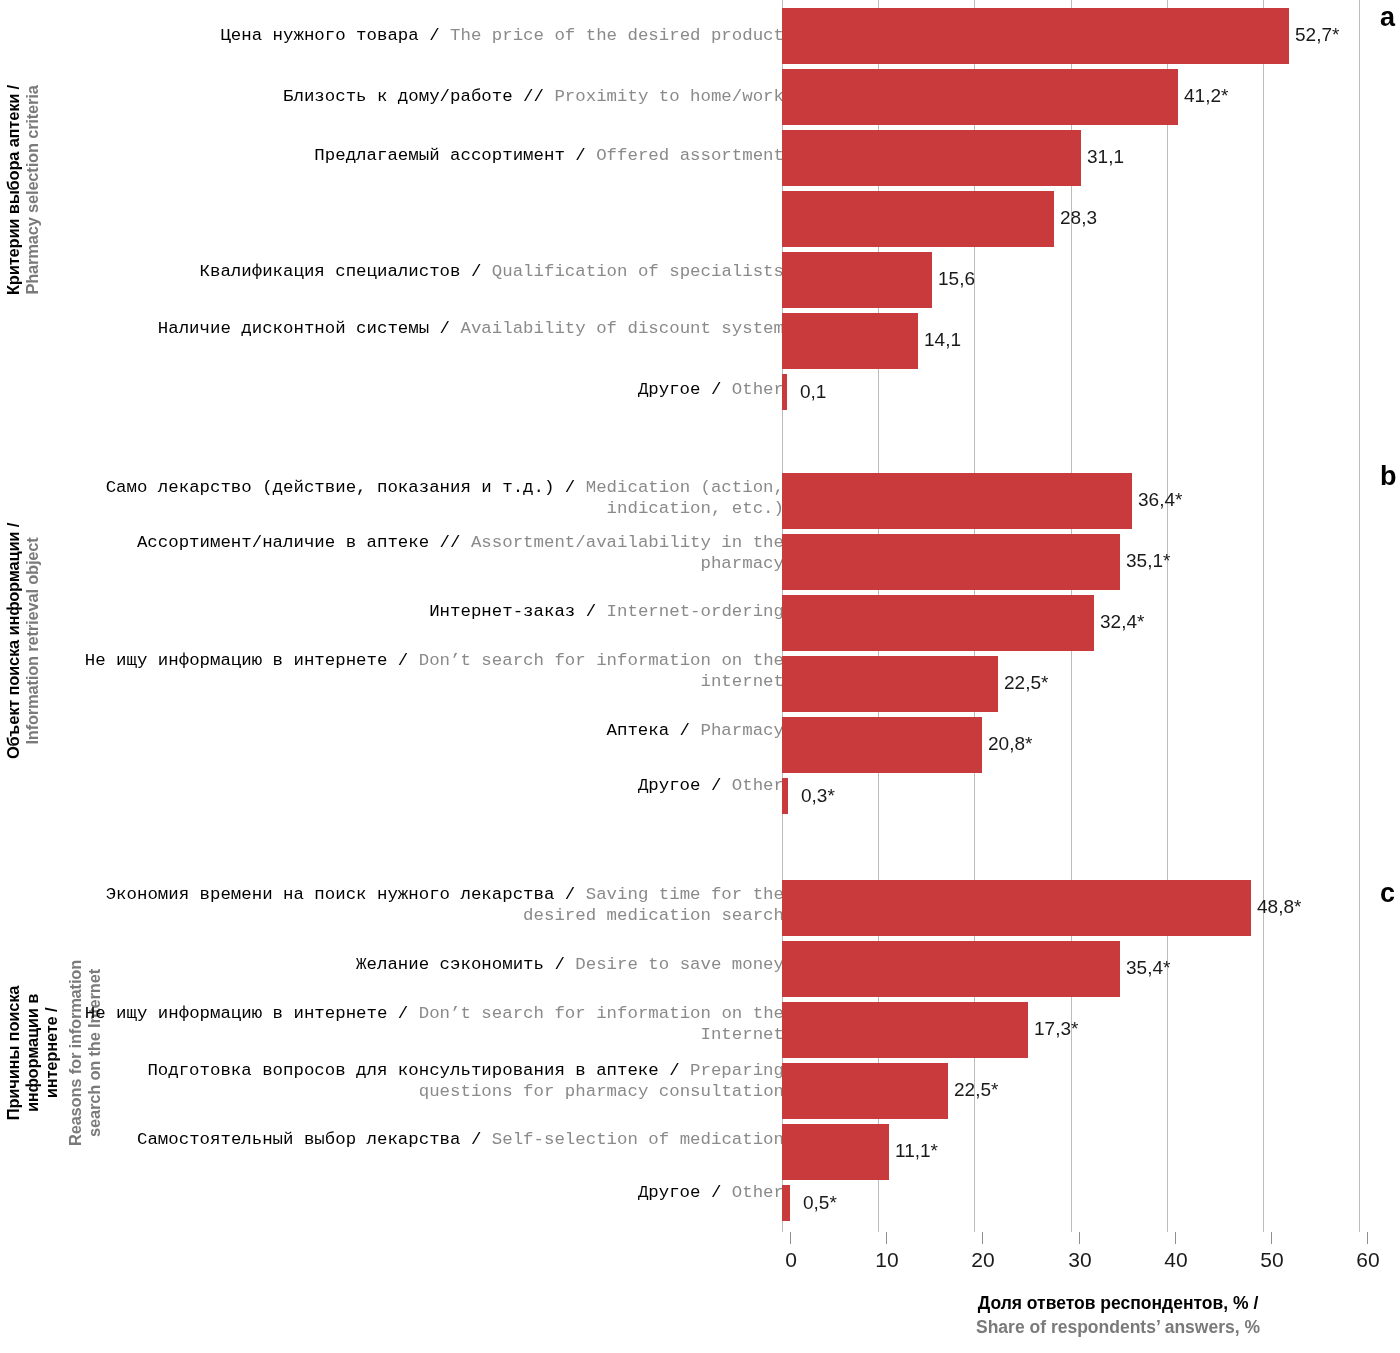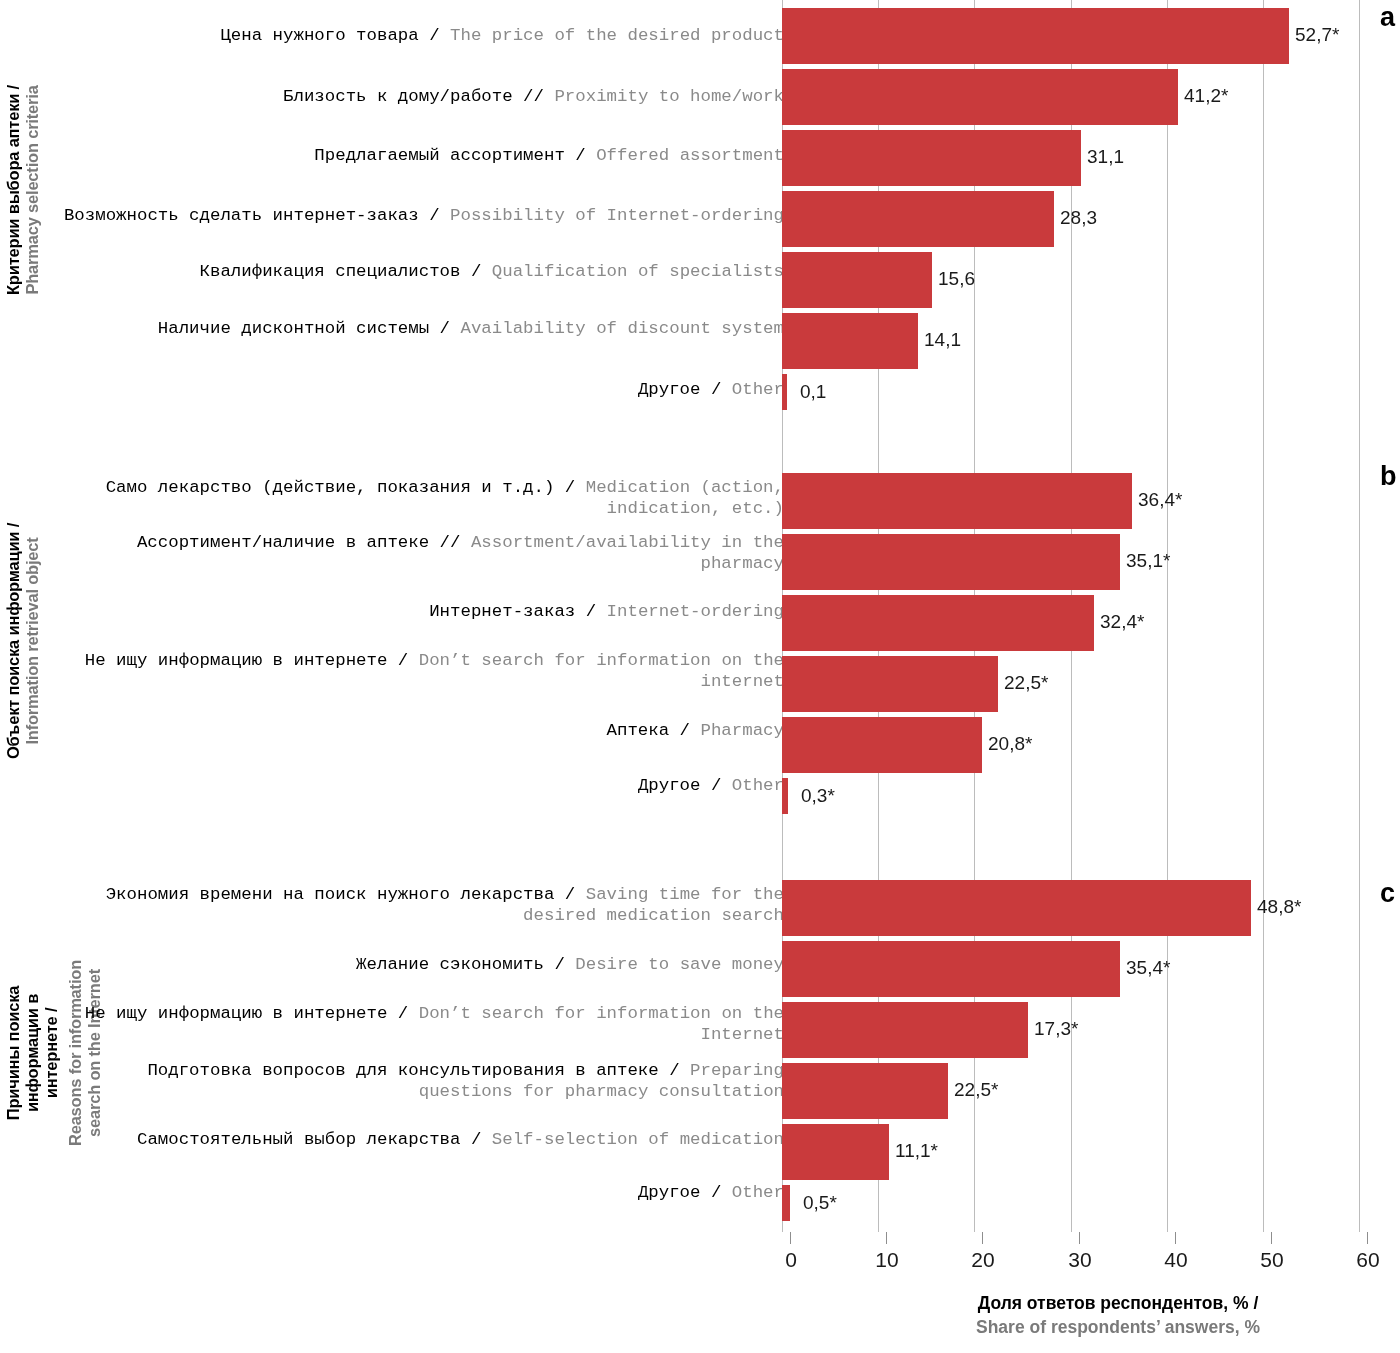--- a/index.html
+++ b/index.html
@@ -136,23 +136,20 @@
 
     <div class="row-label" style="top:25px;">
       <span>Цена нужного товара / </span><span class="en">The price of the desired product</span>
     </div>
     <div class="row-label" style="top:86px;">
       <span>Близость к дому/работе // </span><span class="en">Proximity to home/work</span>
     </div>
     <div class="row-label" style="top:145px;">
       <span>Предлагаемый ассортимент / </span><span class="en">Offered assortment</span>
     </div>
-    <div class="row-label" style="top:205px;">
-      <span>Возможность сделать интернет-заказ / </span><span class="en">Possibility of Internet-ordering</span>
-    </div>
     <div class="row-label" style="top:318px;">
       <span>Наличие дисконтной системы / </span><span class="en">Availability of discount system</span>
     </div>
     <div class="row-label" style="top:261px;">
       <span>Квалификация специалистов / </span><span class="en">Qualification of specialists</span>
     </div>
     <div class="row-label" style="top:379px;">
       <span>Другое / </span><span class="en">Other</span>
     </div>
 

